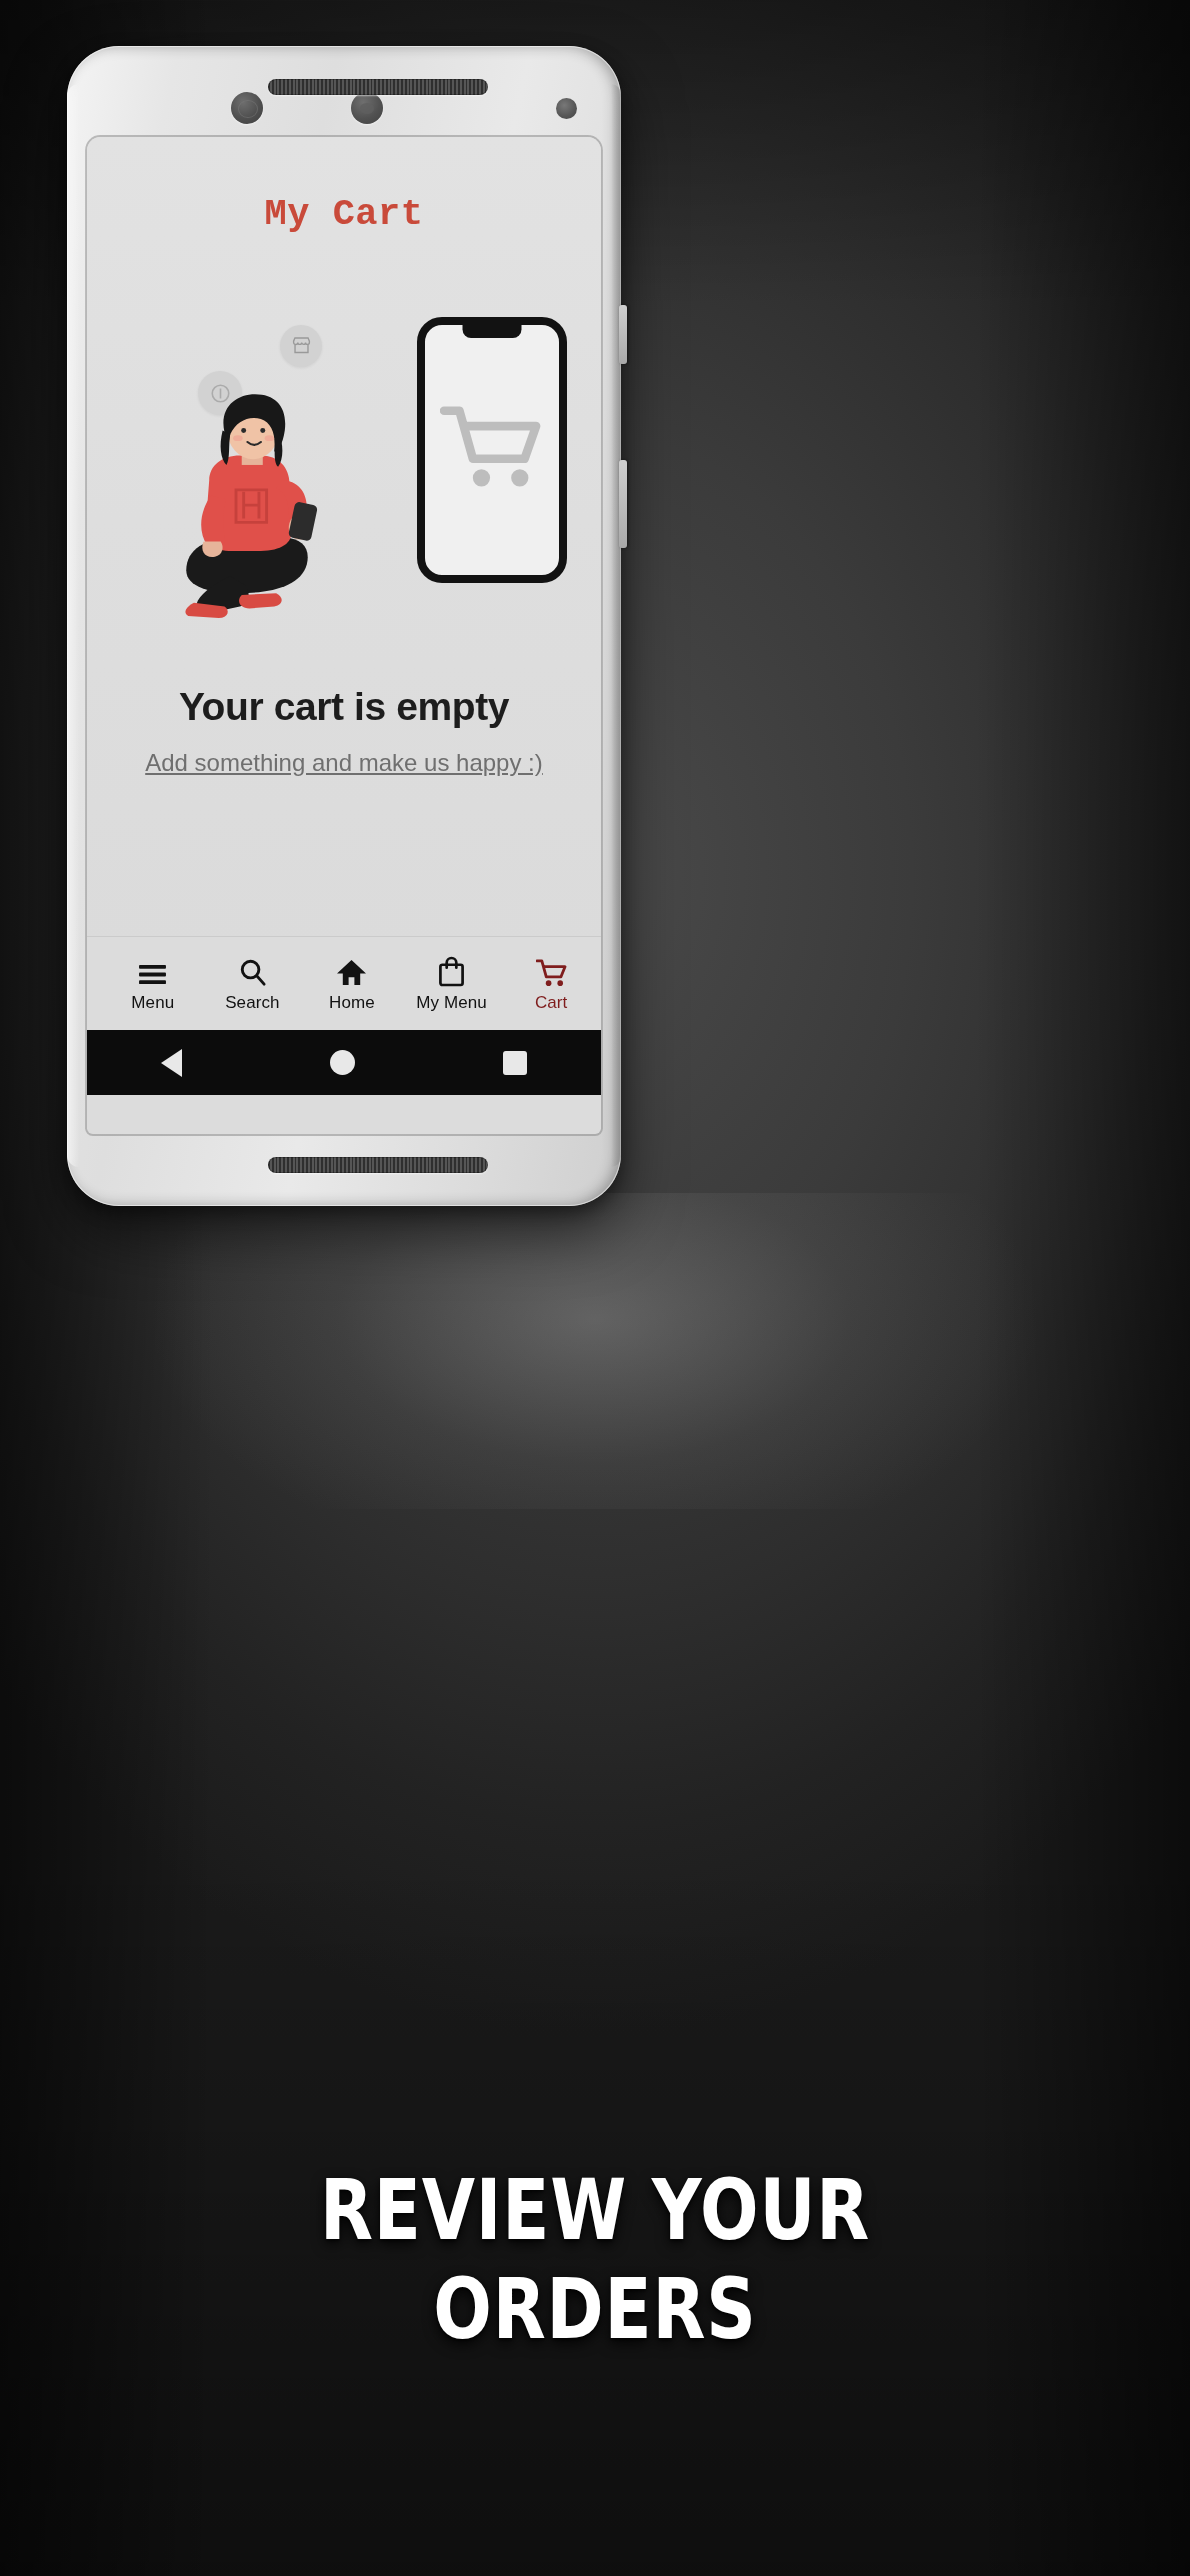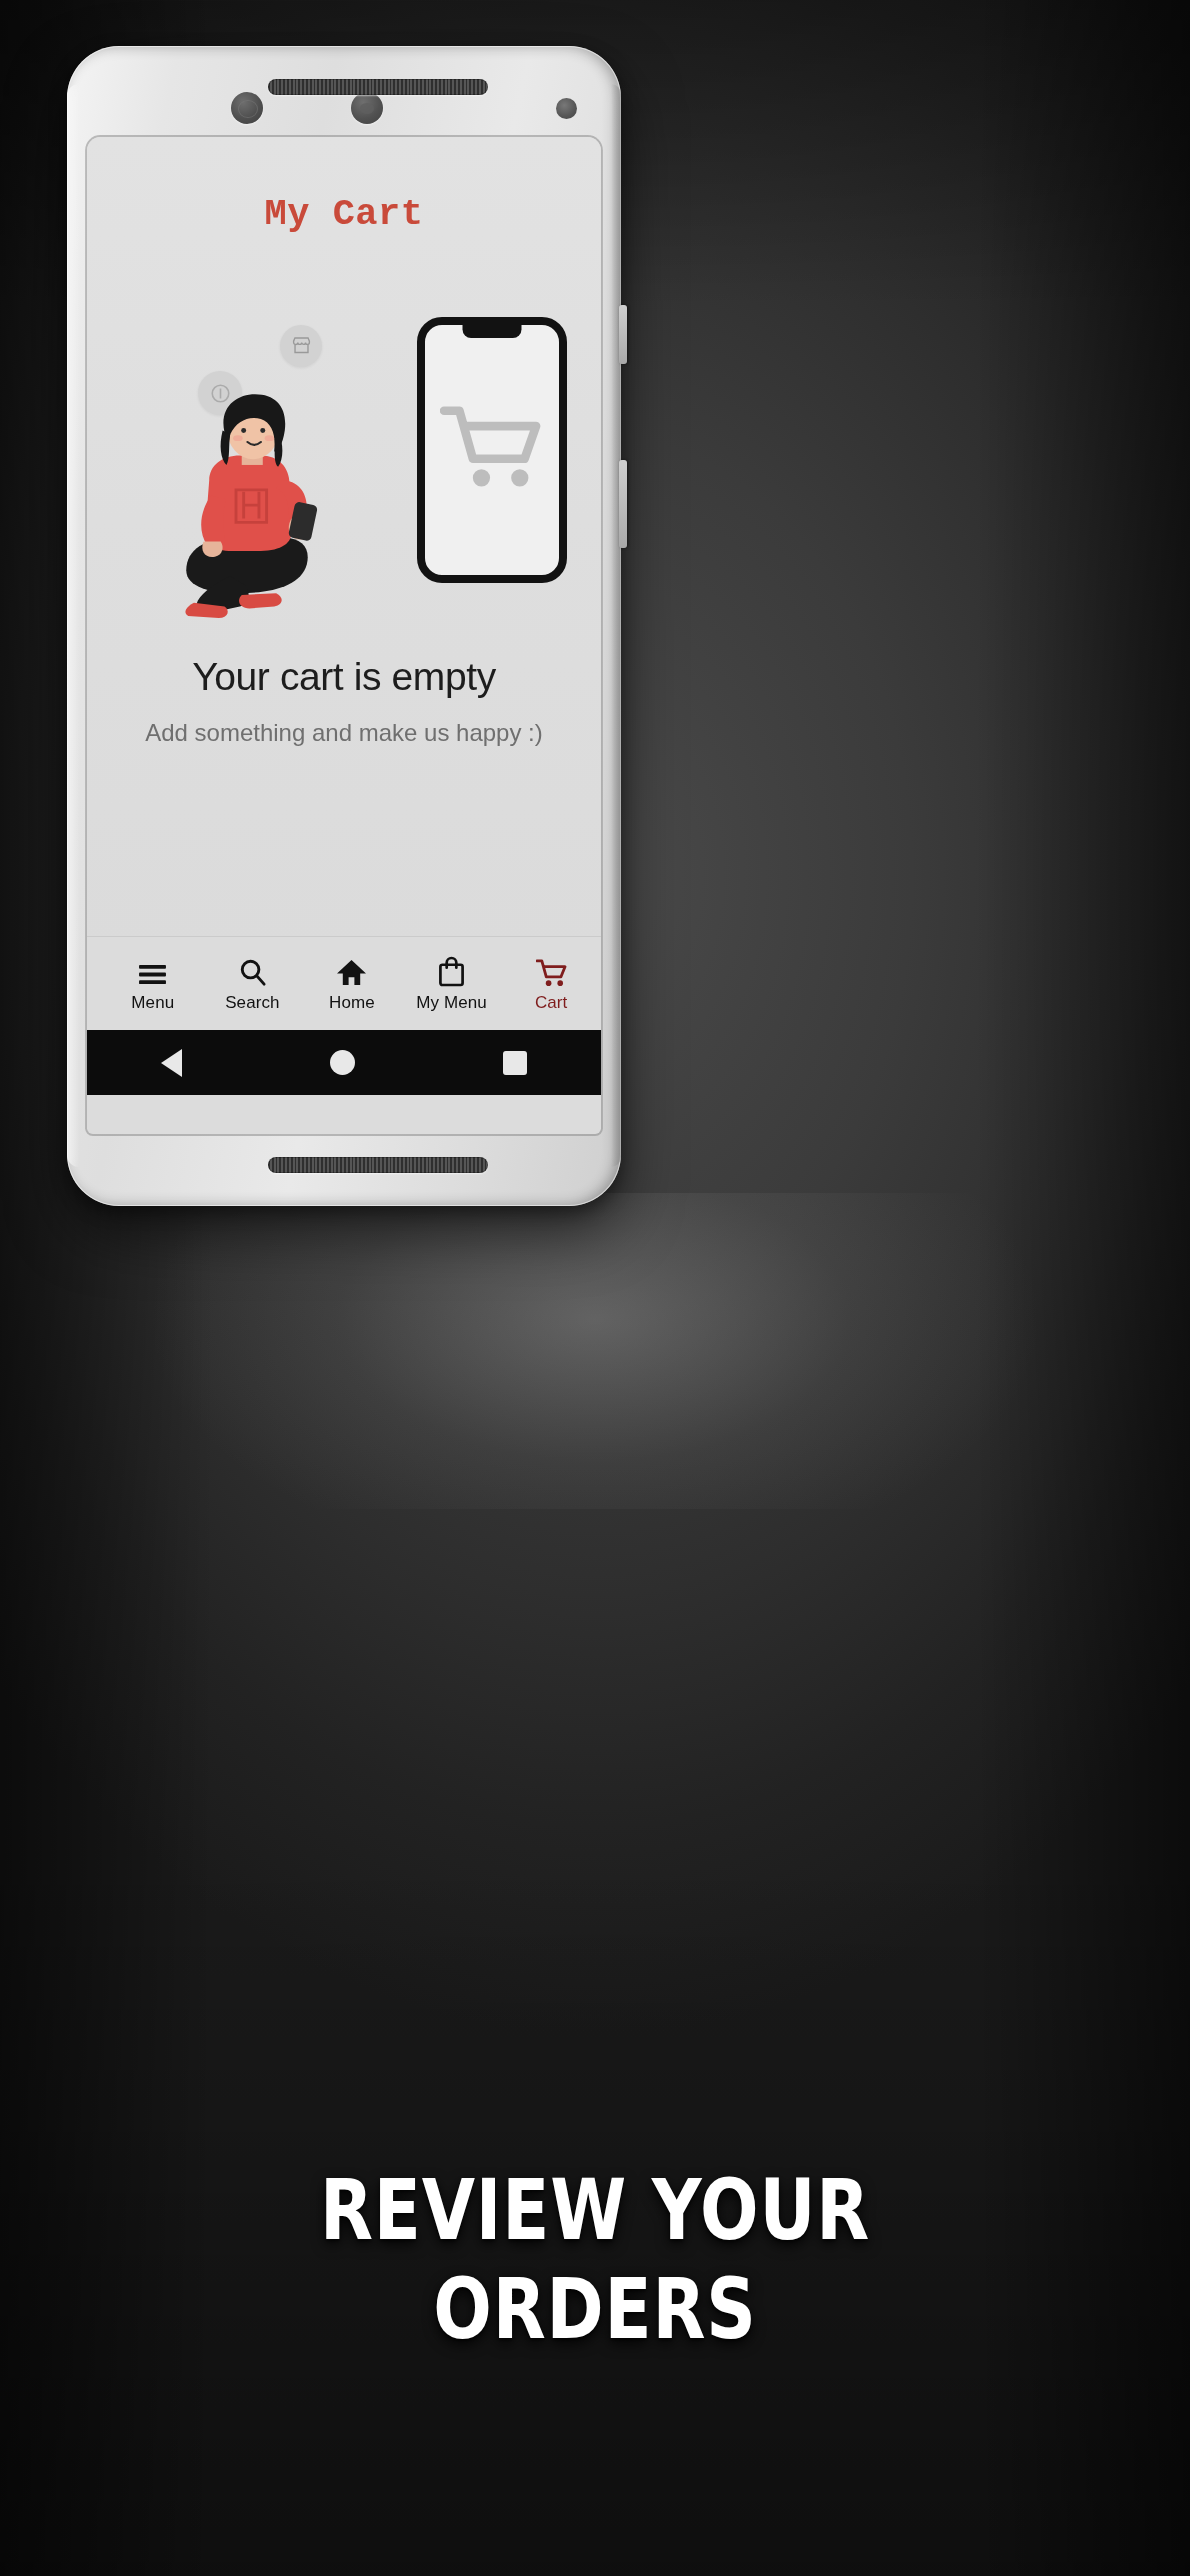--- a/index.html
+++ b/index.html
@@ -236,28 +236,28 @@
   .cart-glyph {
     position:absolute; left:50%; top:50%;
     transform:translate(-50%,-52%);
   }
 
   
   .person { position:absolute; left:29px; top:69px; width:220px; height:240px; }
 
   
   .empty-title {
-    margin-top:20px;
-    font-size:39px; font-weight:400; color:#1d1d1d;
+    margin-top:50px;
+    font-size:39px; font-weight:700; color:#1d1d1d;
     letter-spacing:-0.4px;
   }
   .empty-sub {
     margin-top:19px;
     font-size:24px; color:#6f6f6f; line-height:1.22;
-    text-align:center; max-width:403px;
+    text-align:center; max-width:403px;text-decoration:underline;
   }
 
   .cta {
     margin:58px auto 0;
     width:406px; height:80px;
     background:linear-gradient(to bottom, #1a1a1a, #101010);
     border-radius:40px;
     color:#ececec;
     font-size:27px; font-weight:700; letter-spacing:1.2px;
     display:flex; align-items:center; justify-content:center;

